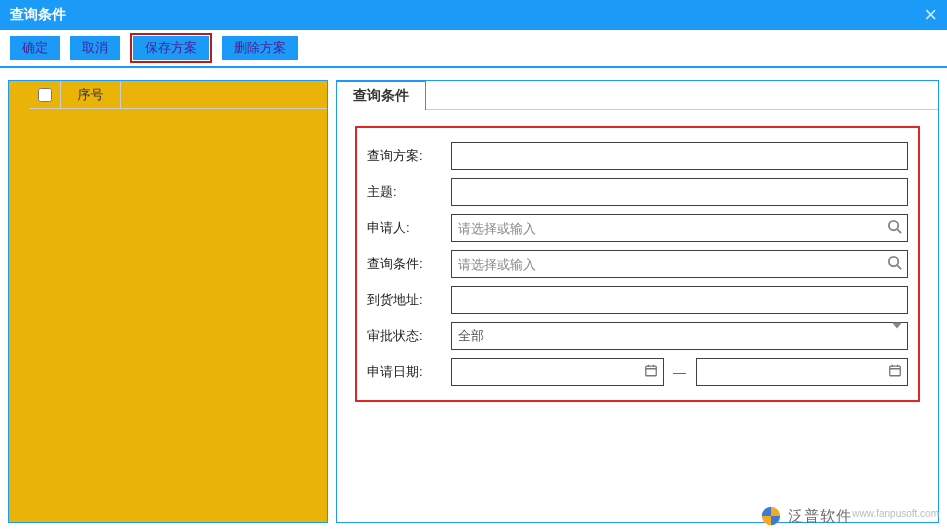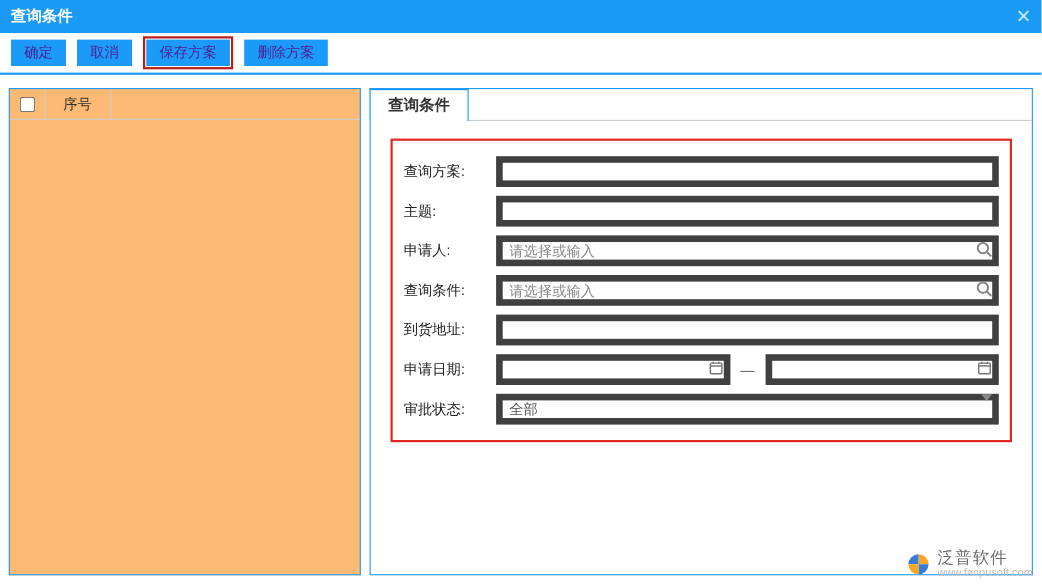--- a/index.html
+++ b/index.html
@@ -24,22 +24,22 @@
       background: #1b9af7; color: #4c1d95; border: none;
       font-size: 13px; cursor: pointer; display: inline-flex;
       align-items: center; justify-content: center;
     }
     .hl-red { border: 2px solid #b91c1c; padding: 1px; }
     .main-wrap {
       position: absolute; top: 72px; left: 0; right: 0; bottom: 0;
       padding: 8px 8px; display: flex; gap: 8px;
     }
     .left-panel {
-      width: 320px; border: 1px solid #1b9af7; background: #fdba74;
-      display: flex; flex-direction: column;
+      width: 320px; border: 1px solid #1b9af7; background: #eab308;
+      display: flex; flex-direction: column; padding-left: 20px;
     }
     .left-head { display: flex; height: 28px; border-bottom: 1px solid #ccc; }
     .left-head .c1 { width: 32px; border-right: 1px solid #ccc; display: flex; align-items: center; justify-content: center; }
     .left-head .c2 { width: 60px; border-right: 1px solid #ccc; display: flex; align-items: center; justify-content: center; }
     .left-head .c3 { flex: 1; display: flex; align-items: center; justify-content: center; }
     .left-head input[type=checkbox] { width: 14px; height: 14px; }
     .right-panel {
       flex: 1; border: 1px solid #1b9af7; background: #fff; position: relative;
     }
     .right-tab {
@@ -47,39 +47,39 @@
       padding: 0 16px; background: #fff;
       border-left: 1px solid #1b9af7; border-right: 1px solid #1b9af7; border-top: 2px solid #1b9af7;
       display: inline-flex; align-items: center; font-weight: bold; font-size: 14px;
     }
     .right-tabline { height: 29px; border-bottom: 1px solid #ccc; }
     .form-area { margin: 16px 18px; padding: 6px 10px 14px 10px; border: 2px solid #e12626; }
     .frow { display: flex; align-items: center; margin-top: 8px; }
     .flab { width: 84px; text-align: left; padding-right: 6px; color: #222; }
     .fctr { flex: 1; position: relative; display: flex; align-items: center; gap: 6px; }
     .finput {
-      width: 100%; height: 28px; border: 6px solid #404040; padding: 0 6px;
+      width: 100%; height: 28px; border: 1px solid #404040; padding: 0 6px;
       font-size: 13px; color: #555; background: #fff;
     }
     .finput::placeholder { color: #888; }
     .icon-right { position: absolute; right: 6px; top: 50%; transform: translateY(-50%); color: #888; pointer-events: none; }
     .sel-wrap { position: relative; width: 100%; }
     .caret-down {
       width: 0; height: 0; border-left: 5px solid transparent; border-right: 5px solid transparent;
       border-top: 6px solid #888;
     }
     .date-wrap { position: relative; flex: 1; }
     .dash { width: 20px; text-align: center; color: #555; }
     .watermark {
       position: absolute; right: 8px; bottom: 4px; display: flex; align-items: center; gap: 6px;
       color: #888; font-size: 12px;
     }
     .wm-logo { width: 22px; height: 22px; position: relative; }
     .wm-logo svg { width: 22px; height: 22px; }
-    .wm-text { display: flex; flex-direction: column; line-height: 1.1; }
+    .wm-text { display: flex; line-height: 1.1; }
     .wm-cn { color: #6b6b6b; font-size: 15px; letter-spacing: 1px; }
     .wm-en { color: #bbb; font-size: 10px; text-align: center; }
   </style>
 </head>
 <body>
 
 <div class="header-bar">
   <span>查询条件</span>
   <span class="close-btn">
     <span>×</span>
@@ -148,20 +148,30 @@
                 <line x1="11" y1="11" x2="15" y2="15"></line>
             </svg>
           </span>
         </div>
       </div>
 
       <div class="frow">
         <div class="flab">到货地址:</div>
         <div class="fctr">
           <input class="finput" type="text" value="" style="">
+        </div>
+      </div>
+
+      <div class="frow">
+        <div class="flab">审批状态:</div>
+        <div class="fctr">
+          <div class="sel-wrap">
+            <input class="finput" type="text" readonly="" style="cursor: pointer; padding-right: 24px;" value="全部">
+            <span class="icon-right"><span class="caret-down"></span></span>
+          </div>
         </div>
       </div>
 
       <div class="frow">
         <div class="flab">申请日期:</div>
         <div class="fctr">
           <div class="date-wrap">
             <input class="finput" type="text" style="padding-right: 26px;" value="">
             <span class="icon-right">
               <svg width="14" height="14" viewBox="0 0 16 16" fill="none" stroke="#777" stroke-width="1.5">
@@ -180,30 +190,20 @@
                 <rect x="2" y="3" width="12" height="11" rx="1"></rect>
                   <line x1="2" y1="6" x2="14" y2="6"></line>
                 <line x1="5" y1="1.5" x2="5" y2="4"></line>
                   <line x1="11" y1="1.5" x2="11" y2="4"></line>
               </svg>
             </span>
           </div>
         </div>
       </div>
 
-      <div class="frow">
-        <div class="flab">审批状态:</div>
-        <div class="fctr">
-          <div class="sel-wrap">
-            <input class="finput" type="text" readonly="" style="cursor: pointer; padding-right: 24px;" value="全部">
-            <span class="icon-right"><span class="caret-down"></span></span>
-          </div>
-        </div>
-      </div>
-
     </div>
   </div>
 </div>
 
 <div class="watermark">
   <div class="wm-logo">
     <svg viewBox="0 0 24 24">
       <path d="M12 2 A10 10 0 0 1 22 12 L12 12 Z" fill="#f7a823"></path>
       <path d="M12 12 L22 12 A10 10 0 0 1 12 22 Z" fill="#3a7bd5"></path>
       <path d="M12 2 A10 10 0 0 0 2 12 L12 12 Z" fill="#3a7bd5"></path>

